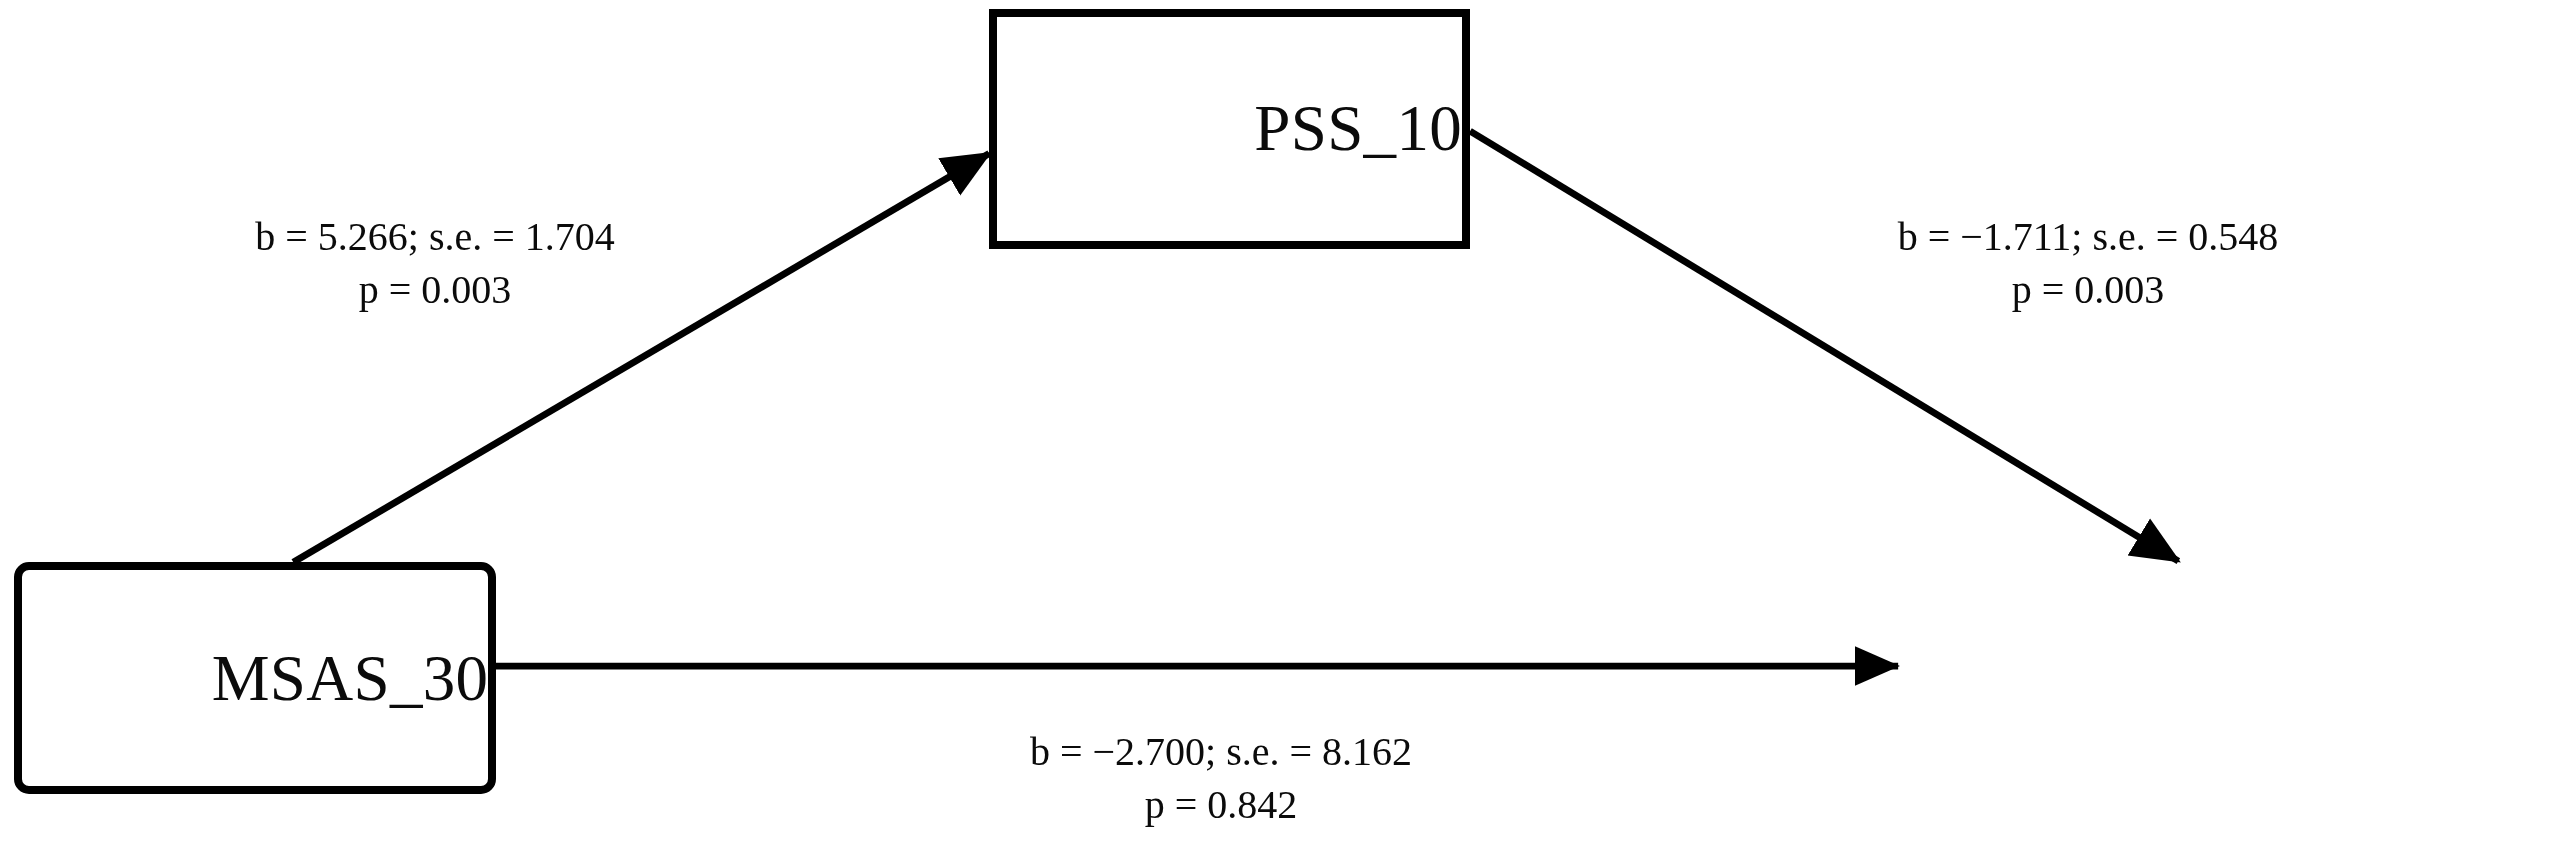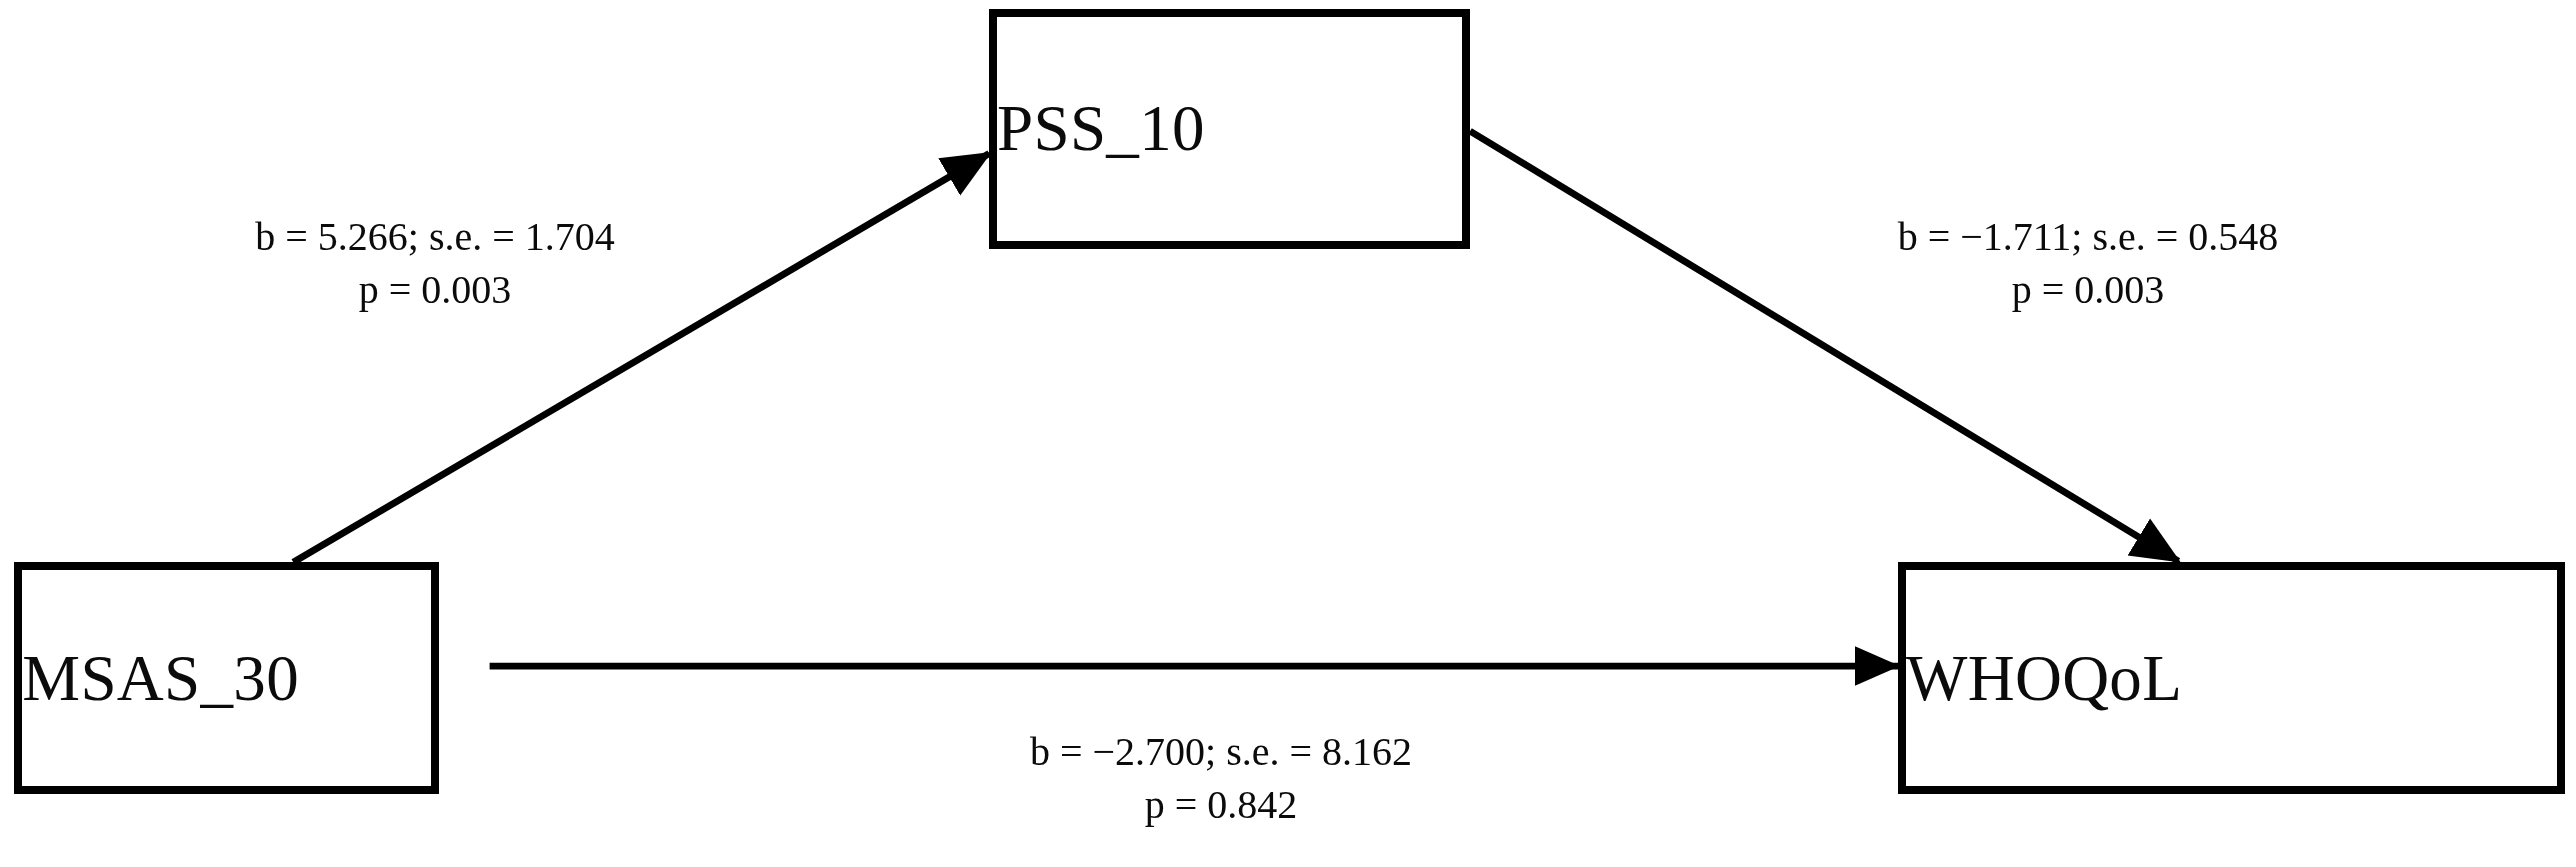--- a/index.html
+++ b/index.html
@@ -25,41 +25,42 @@
     width: 2576px;
     height: 868px;
   }
   .node-box {
     position: absolute;
     box-sizing: border-box;
     background: #ffffff;
     border: 8.7px solid #000000;
     display: flex;
     align-items: center;
-    justify-content: flex-start;
+    justify-content: flex-end;
   }
   .node-label {
     font-family: "Liberation Serif", "DejaVu Serif", serif;
     font-size: 65px;
     line-height: 1;
     color: #0b0b0b;
     letter-spacing: 0.3px;
     white-space: nowrap;
   }
   #node-pss {
     left: 989px;
     top: 8.7px;
     width: 481px;
     height: 240px;
   }
   #node-msas {
     left: 14.3px;
     top: 562px;
-    width: 425px;
+    width: 482px;
     height: 232px;
+    border-radius: 15px;
   }
   #node-whoqol {
     left: 1898px;
     top: 562px;
     width: 667px;
     height: 232px;
   }
   .edge-label {
     position: absolute;
     font-family: "Liberation Serif", "DejaVu Serif", serif;
@@ -115,23 +116,20 @@
   </svg>
 
   <div class="node-box" id="node-pss">
     <span class="node-label">PSS_10</span>
   </div>
 
   <div class="node-box" id="node-msas">
     <span class="node-label">MSAS_30</span>
   </div>
 
-  <div class="node-box" id="node-whoqol">
-    <span class="node-label">WHOQoL</span>
-  </div>
 
   <div class="edge-label" id="label-a">
     <span class="lbl-line">b = 5.266; s.e. = 1.704</span>
     <span class="lbl-line">p = 0.003</span>
   </div>
 
   <div class="edge-label" id="label-b">
     <span class="lbl-line">b = −1.711; s.e. = 0.548</span>
     <span class="lbl-line">p = 0.003</span>
   </div>

